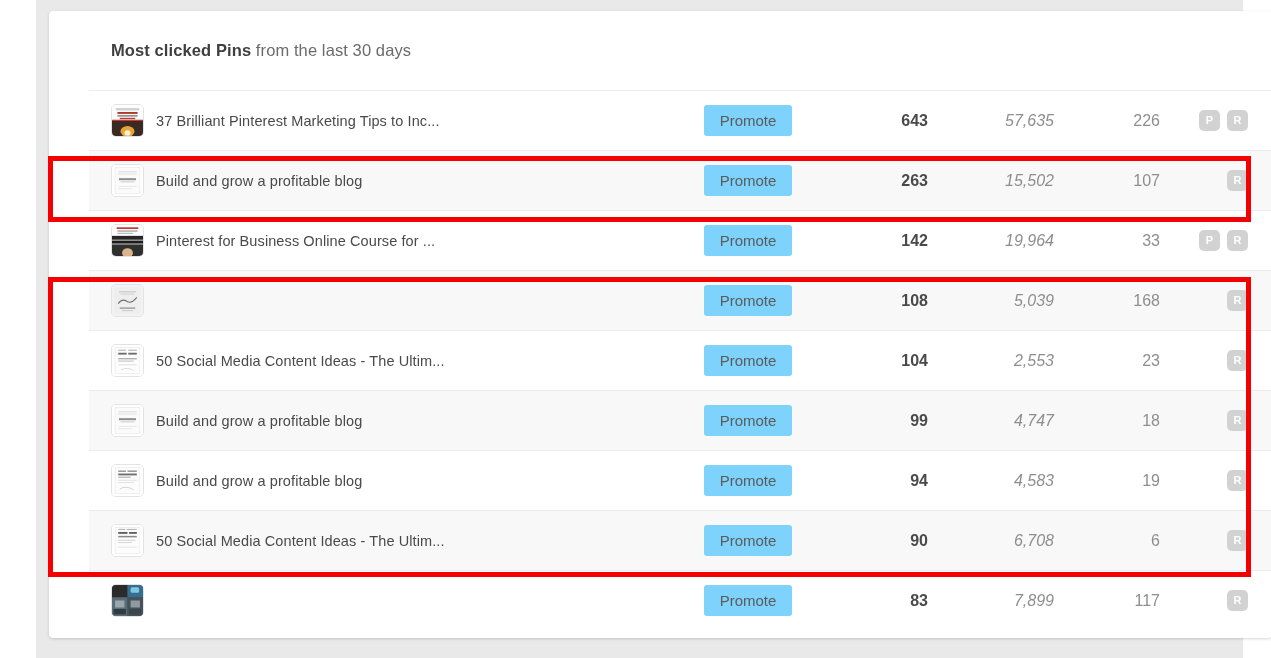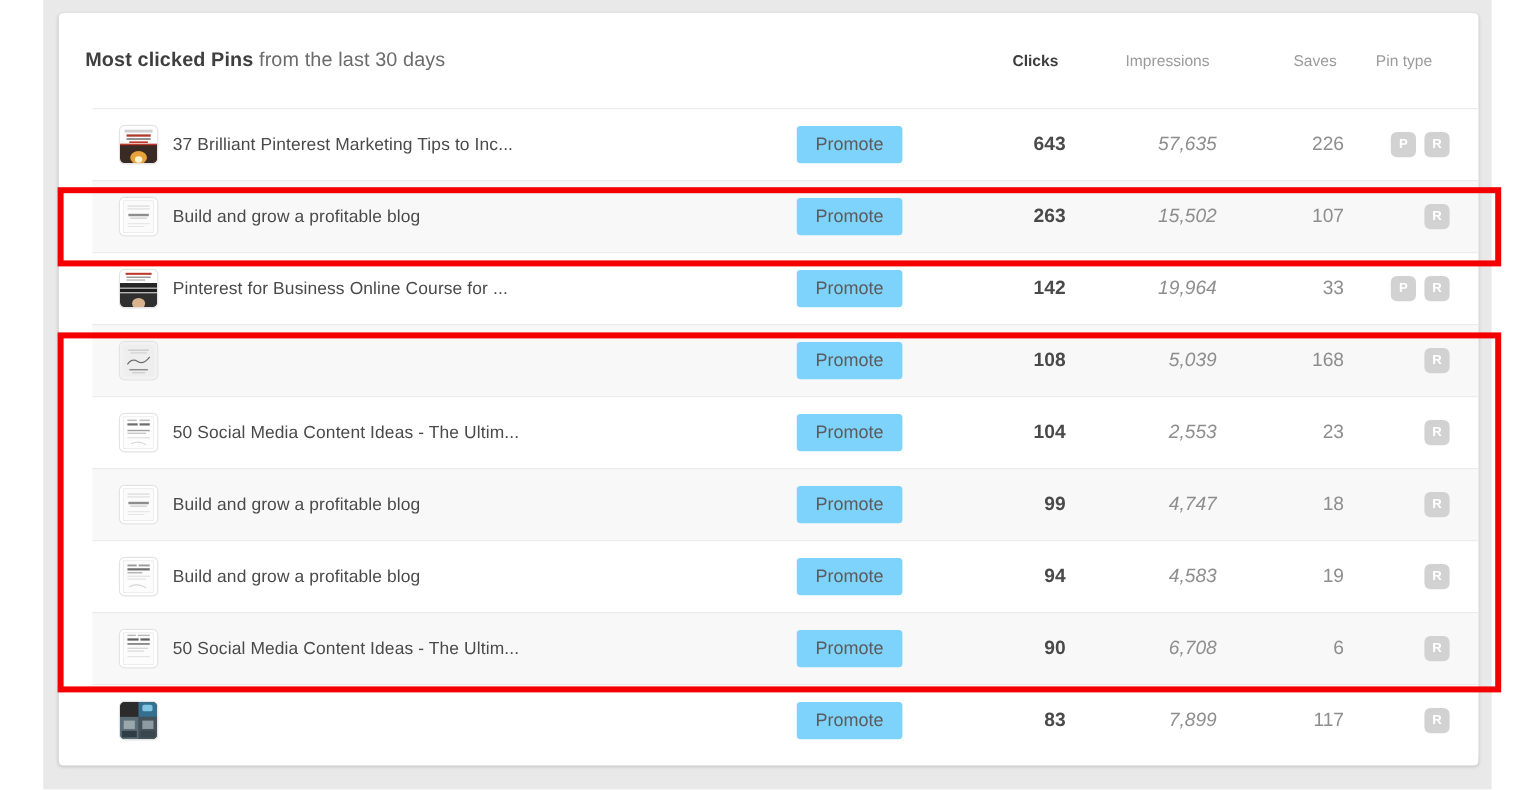--- a/index.html
+++ b/index.html
@@ -30,20 +30,21 @@
   #card {
     position: absolute;
     left: 49px;
     top: 11px;
     width: 1183px;
     height: 627px;
     background: #ffffff;
     border-radius: 4px;
     box-shadow: 0 1px 3px rgba(0,0,0,0.16);
     overflow: hidden;
+    padding-left: 40px;
   }
 
   
   .card-header {
     display: flex;
     align-items: center;
     height: 79px;
     padding: 0 0 0 22px;
     box-sizing: border-box;
     background: #ffffff;
@@ -88,21 +89,20 @@
   .rows { background: #ffffff; }
 
   .row {
     display: flex;
     align-items: center;
     height: 60px;
     padding-left: 22px;
     box-sizing: border-box;
     border-top: 1px solid #ececec;
     background: #ffffff;
-    margin-left: 28px;
   }
   .row.alt { background: #f8f8f8; }
 
   .thumb {
     width: 33px;
     height: 33px;
     border-radius: 5px;
     flex: 0 0 33px;
     background: #ffffff;
     border: 1px solid #e3e3e3;
@@ -189,26 +189,20 @@
 <body>
 
 <div id="page-backdrop"></div>
 
 <div id="card">
 
   <div class="card-header">
     <div class="card-title">
       <span class="strong">Most clicked Pins</span><span class="light"> from the last 30 days</span>
     </div>
-    <div class="header-cols">
-      <div class="hcol hcol-clicks active">Clicks</div>
-      <div class="hcol hcol-impressions">Impressions</div>
-      <div class="hcol hcol-saves">Saves</div>
-      <div class="hcol hcol-pintype">Pin type</div>
-    </div>
   </div>
 
   <div class="rows" id="rows">
       <div class="row">
         <div class="thumb">
           <svg viewBox="0 0 40 40" preserveAspectRatio="none">
             <rect width="40" height="40" fill="#fdfdfd"></rect>
             <rect x="5" y="4" width="30" height="3" fill="#cfcfcf"></rect>
             <rect x="7" y="9" width="26" height="2.5" fill="#b03a2e"></rect>
             <rect x="7" y="13" width="26" height="2" fill="#8a8a8a"></rect>

